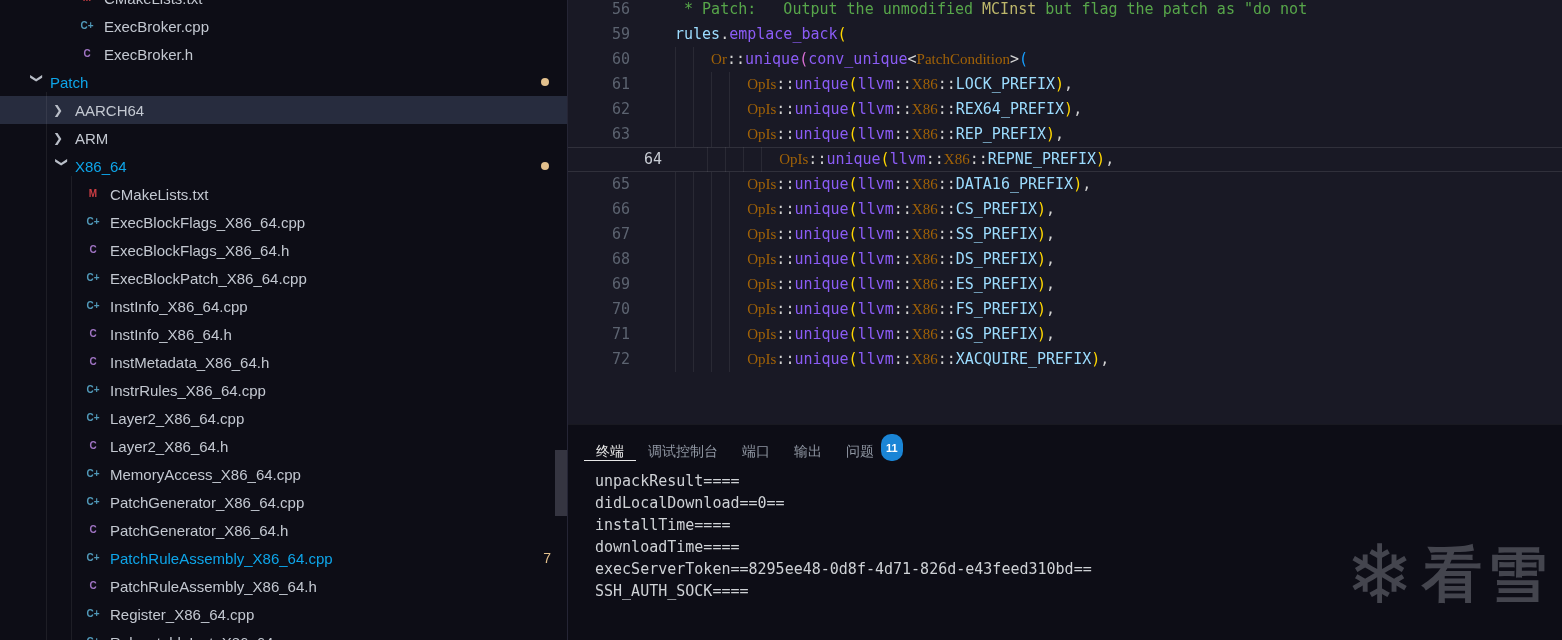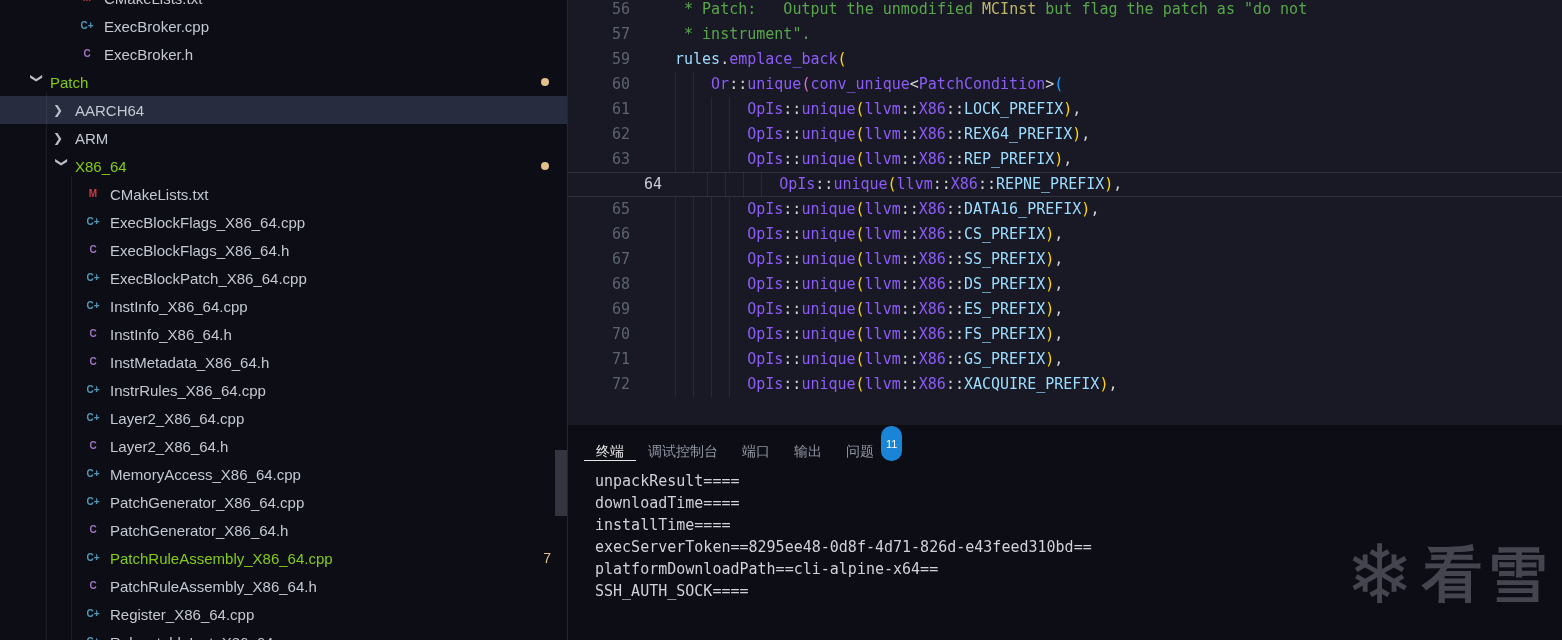--- a/index.html
+++ b/index.html
@@ -15,21 +15,21 @@
     position:relative; flex:none; width:568px; height:640px;
     background:#0d0d16; border-right:1px solid #252535; overflow:hidden;
   }
   .tree { position:relative; }
   .row {
     position:relative; height:28px; display:flex; align-items:center;
     color:#c3c8d1; font-size:15px; white-space:nowrap; cursor:pointer;
   }
   .row.sel { background:#272c3e; }
   .row.cut-top { margin-top:-16px; }
-  .row.gold .lbl { color:#84cc16; }
+  .row.gold .lbl { color:#0ea5e9; }
   .folder.l1 { padding-left:28px; }
   .folder.l2 { padding-left:53px; }
   .file.l2   { padding-left:78px; }
   .file.l3   { padding-left:84px; }
   .chev {
     width:22px; flex:none; color:#b9bec8; font-size:12px; line-height:1;
     display:inline-flex; justify-content:flex-start;
   }
   .chev.open { transform:rotate(90deg); transform-origin:40% 50%; }
   .ficon {
@@ -58,40 +58,40 @@
   .cl { display:flex; height:25px; line-height:25px; white-space:pre; }
   .cl.cur { box-shadow: inset 0 1px 0 rgba(255,255,255,0.10), inset 0 -1px 0 rgba(255,255,255,0.10); padding-left: 32px; }
   .ln { flex:none; width:62px; text-align:right; color:#5c6370; }
   .cl.cur .ln { color:#c8ccd4; }
   .ct { white-space:pre; padding-left:45px; }
   .iu { display:inline-block; width:2ch; height:25px; border-left:1px solid rgba(255,255,255,0.07); vertical-align:top; }
   .tk-cm  { color:#57a64a; }
   .tk-cmh { color:#bdb76b; }
   .tk-var { color:#9cdcfe; }
   .tk-fn  { color:#8b5cf6; }
-  .tk-cls { color:#8b5cf6; }
+  .tk-cls { color:#a16207;font-family:Liberation Serif, serif; }
   .tk-pun { color:#d4d4d4; }
   .tk-b1  { color:#ffd700; }
   .tk-b2  { color:#da70d6; }
   .tk-b3  { color:#179fff; }
 
   
   .panel {
     height:216px; background:#0d0d16; border-top:1px solid rgba(255,255,255,0.05);
     position:relative;
   }
   .tabs { height:36px; display:flex; align-items:stretch; padding-left:16px; }
   .ptab {
     padding:0 12px; display:flex; align-items:flex-end; gap:7px;
     color:#9097a3; font-size:14px; cursor:pointer;margin-top:24px;
   }
   .ptab.active { color:#e7e7e7; box-shadow: inset 0 -1px 0 #e7e7e7; }
   .pbadge {
-    min-width:19px; height:35px; padding:0 5px; border-radius:10px;
-    background:#1a85d6; color:#fff; font-size:11px; font-weight:normal;
+    min-width:19px; height:27px; padding:0 5px; border-radius:10px;
+    background:#1a85d6; color:#fff; font-size:11px; font-weight:bold;
     display:inline-flex; align-items:center; justify-content:center;
   }
   .term {
     padding:9px 0 0 27px; color:#cfd2d6;
     font-family:"DejaVu Sans Mono",monospace; font-size:15px; line-height:22px;
   }
   .tline { white-space:pre; }
 
   
   .watermark {
@@ -212,21 +212,20 @@
     <div class="tguide tg2"></div>
     <div class="sb-track">
       <div class="sb-thumb"></div>
     </div>
   </aside>
 
   <div class="main-col">
     <div class="editor">
       <div id="code-lines">
           <div class="cl"><span class="ln">56</span><span class="ct"><span class="tk-cm"> * Patch:   Output the unmodified </span><span class="tk-cmh">MCInst</span><span class="tk-cm"> but flag the patch as "do not</span></span></div>
-          <div class="cl"><span class="ln">57</span><span class="ct"><span class="tk-cm"> * instrument".</span></span></div>
           <div class="cl"><span class="ln">59</span><span class="ct"><span class="tk-var">rules</span><span class="tk-pun">.</span><span class="tk-fn">emplace_back</span><span class="tk-b1">(</span></span></div>
           <div class="cl"><span class="ln">60</span><span class="ct"><span class="iu"></span><span class="iu"></span><span class="tk-cls">Or</span><span class="tk-pun">::</span><span class="tk-fn">unique</span><span class="tk-b2">(</span><span class="tk-fn">conv_unique</span><span class="tk-pun">&lt;</span><span class="tk-cls">PatchCondition</span><span class="tk-pun">&gt;</span><span class="tk-b3">(</span></span></div>
           <div class="cl"><span class="ln">61</span><span class="ct"><span class="iu"></span><span class="iu"></span><span class="iu"></span><span class="iu"></span><span class="tk-cls">OpIs</span><span class="tk-pun">::</span><span class="tk-fn">unique</span><span class="tk-b1">(</span><span class="tk-fn">llvm</span><span class="tk-pun">::</span><span class="tk-cls">X86</span><span class="tk-pun">::</span><span class="tk-var">LOCK_PREFIX</span><span class="tk-b1">)</span><span class="tk-pun">,</span></span></div>
           <div class="cl"><span class="ln">62</span><span class="ct"><span class="iu"></span><span class="iu"></span><span class="iu"></span><span class="iu"></span><span class="tk-cls">OpIs</span><span class="tk-pun">::</span><span class="tk-fn">unique</span><span class="tk-b1">(</span><span class="tk-fn">llvm</span><span class="tk-pun">::</span><span class="tk-cls">X86</span><span class="tk-pun">::</span><span class="tk-var">REX64_PREFIX</span><span class="tk-b1">)</span><span class="tk-pun">,</span></span></div>
           <div class="cl"><span class="ln">63</span><span class="ct"><span class="iu"></span><span class="iu"></span><span class="iu"></span><span class="iu"></span><span class="tk-cls">OpIs</span><span class="tk-pun">::</span><span class="tk-fn">unique</span><span class="tk-b1">(</span><span class="tk-fn">llvm</span><span class="tk-pun">::</span><span class="tk-cls">X86</span><span class="tk-pun">::</span><span class="tk-var">REP_PREFIX</span><span class="tk-b1">)</span><span class="tk-pun">,</span></span></div>
           <div class="cl cur"><span class="ln">64</span><span class="ct"><span class="iu"></span><span class="iu"></span><span class="iu"></span><span class="iu"></span><span class="tk-cls">OpIs</span><span class="tk-pun">::</span><span class="tk-fn">unique</span><span class="tk-b1">(</span><span class="tk-fn">llvm</span><span class="tk-pun">::</span><span class="tk-cls">X86</span><span class="tk-pun">::</span><span class="tk-var">REPNE_PREFIX</span><span class="tk-b1">)</span><span class="tk-pun">,</span></span></div>
           <div class="cl"><span class="ln">65</span><span class="ct"><span class="iu"></span><span class="iu"></span><span class="iu"></span><span class="iu"></span><span class="tk-cls">OpIs</span><span class="tk-pun">::</span><span class="tk-fn">unique</span><span class="tk-b1">(</span><span class="tk-fn">llvm</span><span class="tk-pun">::</span><span class="tk-cls">X86</span><span class="tk-pun">::</span><span class="tk-var">DATA16_PREFIX</span><span class="tk-b1">)</span><span class="tk-pun">,</span></span></div>
           <div class="cl"><span class="ln">66</span><span class="ct"><span class="iu"></span><span class="iu"></span><span class="iu"></span><span class="iu"></span><span class="tk-cls">OpIs</span><span class="tk-pun">::</span><span class="tk-fn">unique</span><span class="tk-b1">(</span><span class="tk-fn">llvm</span><span class="tk-pun">::</span><span class="tk-cls">X86</span><span class="tk-pun">::</span><span class="tk-var">CS_PREFIX</span><span class="tk-b1">)</span><span class="tk-pun">,</span></span></div>
           <div class="cl"><span class="ln">67</span><span class="ct"><span class="iu"></span><span class="iu"></span><span class="iu"></span><span class="iu"></span><span class="tk-cls">OpIs</span><span class="tk-pun">::</span><span class="tk-fn">unique</span><span class="tk-b1">(</span><span class="tk-fn">llvm</span><span class="tk-pun">::</span><span class="tk-cls">X86</span><span class="tk-pun">::</span><span class="tk-var">SS_PREFIX</span><span class="tk-b1">)</span><span class="tk-pun">,</span></span></div>
           <div class="cl"><span class="ln">68</span><span class="ct"><span class="iu"></span><span class="iu"></span><span class="iu"></span><span class="iu"></span><span class="tk-cls">OpIs</span><span class="tk-pun">::</span><span class="tk-fn">unique</span><span class="tk-b1">(</span><span class="tk-fn">llvm</span><span class="tk-pun">::</span><span class="tk-cls">X86</span><span class="tk-pun">::</span><span class="tk-var">DS_PREFIX</span><span class="tk-b1">)</span><span class="tk-pun">,</span></span></div>
@@ -251,24 +250,24 @@
           <div class="ptab">
             <span>输出</span>
           </div>
           <div class="ptab">
             <span>问题</span>
             <span class="pbadge">11</span>
           </div>
         </div>
       <div class="term" id="term">
           <div class="tline">unpackResult====</div>
+          <div class="tline">didLocalDownload==0==</div>
+          <div class="tline">installTime====</div>
           <div class="tline">downloadTime====</div>
-          <div class="tline">installTime====</div>
           <div class="tline">execServerToken==8295ee48-0d8f-4d71-826d-e43feed310bd==</div>
-          <div class="tline">platformDownloadPath==cli-alpine-x64==</div>
           <div class="tline">SSH_AUTH_SOCK====</div>
         </div>
     </div>
   </div>
 
   <div class="watermark">
     <span class="wm-flake">❄</span>
     <span class="wm-text">看雪</span>
   </div>
 

